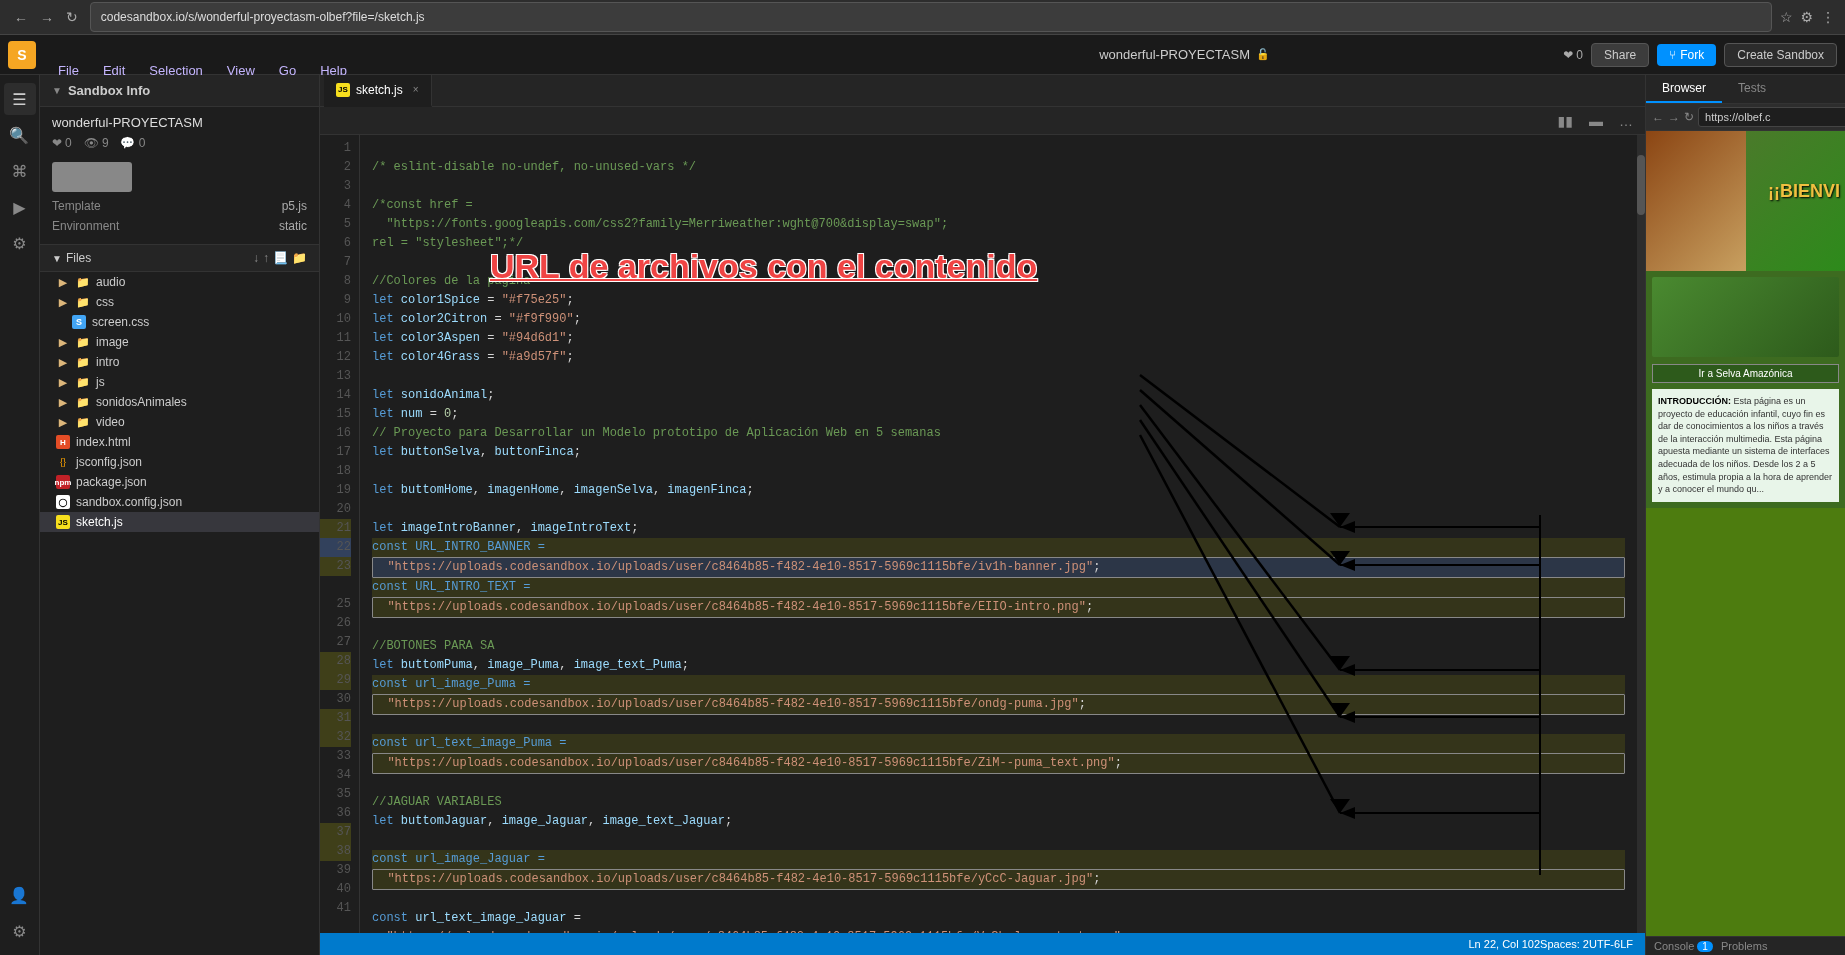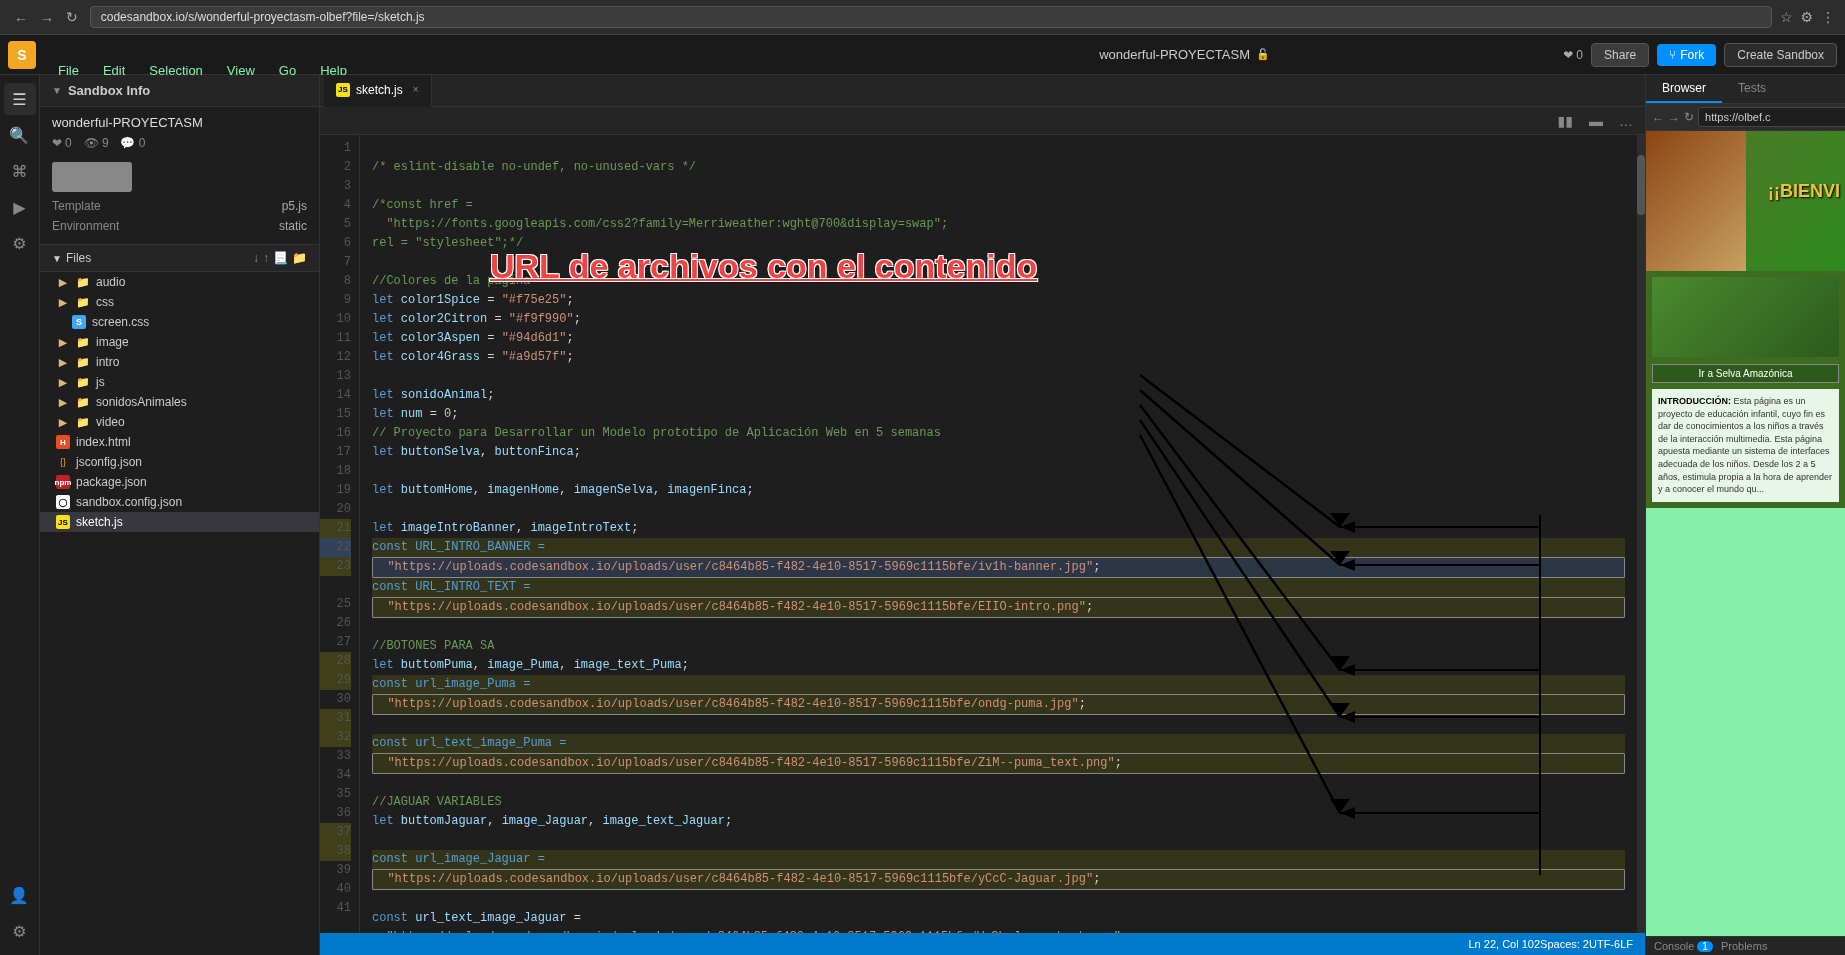--- a/index.html
+++ b/index.html
@@ -19,21 +19,21 @@
     .nav-arrow { background: none; border: none; color: #aaa; font-size: 14px; cursor: pointer; padding: 2px 4px; }
     .refresh-btn { background: none; border: none; color: #aaa; font-size: 14px; cursor: pointer; padding: 2px 4px; }
     .address-bar {
       flex: 1;
       background: #3c3c3c;
       border: 1px solid #555;
       border-radius: 4px;
       color: #ddd;
       font-size: 12px;
       padding: 3px 10px;
-      height: 22px;
+      height: 30px;
     }
     .browser-icons { display: flex; gap: 8px; align-items: center; color: #aaa; font-size: 14px; }
 
     
     .app-bar {
       background: #1a1a1a;
       height: 40px;
       display: flex;
       align-items: center;
       padding: 0 8px;
@@ -43,21 +43,21 @@
     .app-logo {
       width: 28px; height: 28px;
       background: #f5a623;
       border-radius: 4px;
       display: flex; align-items: center; justify-content: center;
       color: white; font-weight: bold; font-size: 14px;
       margin-right: 12px;
     }
     .app-menus { display: flex; gap: 4px; flex: 1; }
     .app-menu-item {
-      color: #86efac;
+      color: #c4b5fd;
       font-size: 13px;
       padding: 4px 10px;
       cursor: pointer;
       border-radius: 3px;
       margin-top: 32px;
     }
     .app-title {
       color: #ccc;
       font-size: 13px;
       flex: 1;
@@ -379,21 +379,21 @@
       background: #1e1e1e;
       border: 1px solid #444;
       border-radius: 3px;
       color: #ccc;
       font-size: 11px;
       padding: 2px 6px;
       height: 20px;
     }
     .preview-content {
       flex: 1;
-      background: #86efac;
+      background: #4d7c0f;
       overflow: hidden;
       position: relative;
     }
     .preview-goto-btn {
       background: #2d5a1b;
       border: 1px solid #888;
       color: white;
       font-size: 10px;
       padding: 3px 8px;
       cursor: pointer;

